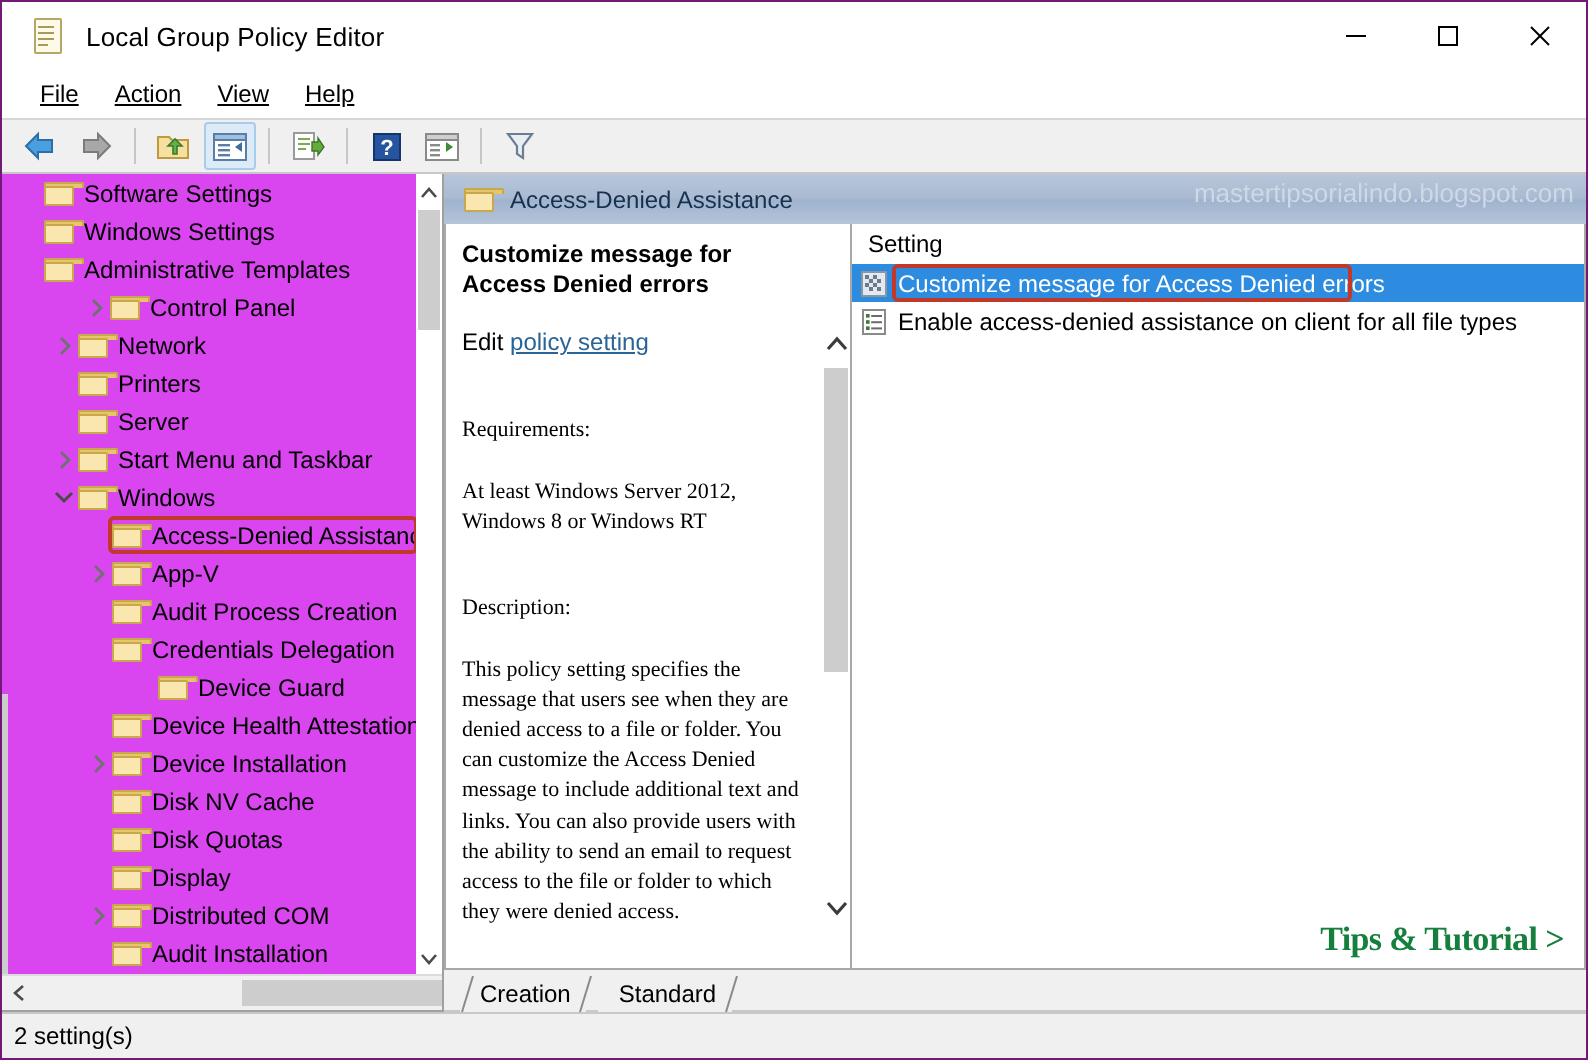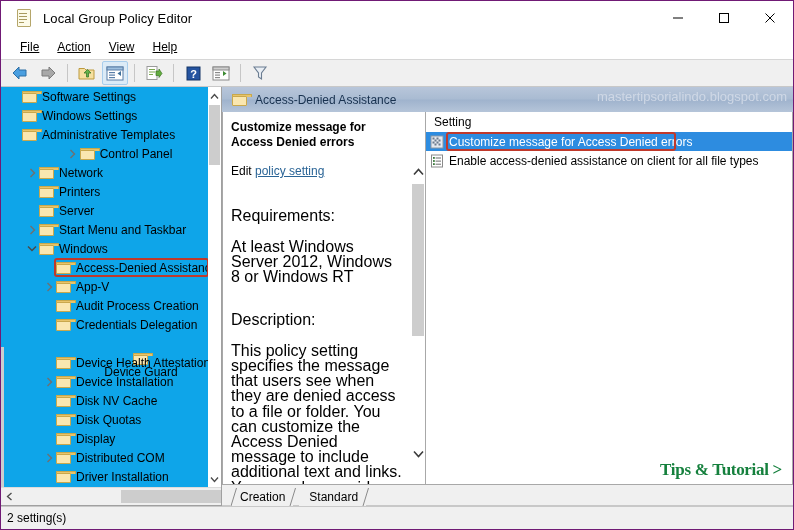--- a/index.html
+++ b/index.html
@@ -49,21 +49,21 @@
   .tbtn{
     width:24px;height:22px;display:flex;align-items:center;justify-content:center;
     position:relative;border:1px solid transparent;border-radius:2px;
   }
   .tbtn.active{background:#dcebf7;border:1px solid #a8cdec;}
   .tsep{width:1px;height:18px;background:#c6c6c6;margin:0 4px;}
   
   .content{flex:1;display:flex;position:relative;min-height:0;background:#f0f0f0;}
   
   .treepane{
-    width:221px;background:#0ea5e9;border:1px solid #a0a0a0;border-top:none;border-left:none;
+    width:221px;background:#d946ef;border:1px solid #a0a0a0;border-top:none;border-left:none;
     position:relative;box-sizing:border-box;flex:none;overflow:hidden;
   }
   .treeinner{position:absolute;left:0;top:0;right:0;bottom:17px;overflow:hidden;}
   .trow{
     height:19px;display:flex;align-items:center;white-space:nowrap;position:relative;
     font-size:12px;color:#000;
   }
   .texp{width:14px;height:19px;display:flex;align-items:center;justify-content:center;flex:none;}
   .chev{display:block;}
   .folder{
@@ -112,21 +112,21 @@
   .panelwrap{flex:1;display:flex;min-height:0;position:relative;}
   
   .descpane{
     width:204px;flex:none;background:#ffffff;border:1px solid #a8a8a8;border-top:none;
     box-sizing:border-box;position:relative;overflow:hidden;
   }
   .descscroll{position:absolute;left:0;top:0;right:14px;bottom:0;padding:8px 8px 0 8px;box-sizing:border-box;overflow:hidden;}
   .desc-title{font-weight:bold;font-size:12px;line-height:15px;margin-bottom:14px;}
   .desc-edit{font-size:12px;line-height:15px;margin-bottom:14px;}
   .desc-edit a{color:#2a6496;text-decoration:underline;}
-  .desc-p{font-size:16px;line-height:15.2px;margin-bottom:13px;white-space:pre-line;}
+  .desc-p{font-size:11px;line-height:15.2px;margin-bottom:13px;white-space:pre-line;font-family:Liberation Serif, serif;}
   .desc-vsb{
     position:absolute;right:0;top:0;width:14px;bottom:0;background:#ffffff;
   }
   .dv-up{position:absolute;top:52px;left:0;width:14px;height:16px;display:flex;align-items:center;justify-content:center;}
   .dv-dn{position:absolute;bottom:22px;left:0;width:14px;height:16px;display:flex;align-items:center;justify-content:center;}
   .dv-thumb{position:absolute;left:1px;top:72px;width:12px;height:152px;background:#cdcdcd;}
   
   .listpane{
     flex:1;min-width:0;background:#ffffff;border:1px solid #a8a8a8;border-top:none;border-left:none;
     box-sizing:border-box;position:relative;overflow:hidden;
@@ -291,21 +291,21 @@
             <span class="tlabel">Windows Settings</span>
           </div>
           <div class="trow" style="padding-left: 7px;">
             <div class="texp"></div>
             <div class="folder">
               <div class="tab"></div>
               <div class="body"></div>
             </div>
             <span class="tlabel">Administrative Templates</span>
           </div>
-          <div class="trow" style="padding-left: 20px; justify-content: center;">
+          <div class="trow" style="padding-left: 40px;">
             <div class="texp">
               <svg class="chev" width="7" height="10" viewBox="0 0 7 10">
                 <path d="M1.5 1 L5.5 5 L1.5 9" fill="none" stroke="#707070" stroke-width="1.4"></path>
               </svg>
             </div>
             <div class="folder">
               <div class="tab"></div>
               <div class="body"></div>
             </div>
             <span class="tlabel">Control Panel</span>
@@ -392,21 +392,21 @@
             <span class="tlabel">Audit Process Creation</span>
           </div>
           <div class="trow" style="padding-left: 41px;">
             <div class="texp"></div>
             <div class="folder">
               <div class="tab"></div>
               <div class="body"></div>
             </div>
             <span class="tlabel">Credentials Delegation</span>
           </div>
-          <div class="trow" style="padding-left: 64px; flex-direction: column;">
+          <div class="trow" style="padding-left: 64px;">
             <div class="texp"></div>
             <div class="folder">
               <div class="tab"></div>
               <div class="body"></div>
             </div>
             <span class="tlabel">Device Guard</span>
           </div>
           <div class="trow" style="padding-left: 41px;">
             <div class="texp"></div>
             <div class="folder">
@@ -462,21 +462,21 @@
               <div class="body"></div>
             </div>
             <span class="tlabel">Distributed COM</span>
           </div>
           <div class="trow" style="padding-left: 41px;">
             <div class="texp"></div>
             <div class="folder">
               <div class="tab"></div>
               <div class="body"></div>
             </div>
-            <span class="tlabel">Driver Installation</span>
+            <span class="tlabel">Audit Installation</span>
           </div>
           <div class="trow" style="padding-left: 41px;">
             <div class="texp"></div>
           </div>
         </div>
       <div class="leftedge-scroll"></div>
 
       <div class="tree-vstub">
         <div class="tree-varrow-up">
           <svg width="9" height="7" viewBox="0 0 9 7">

